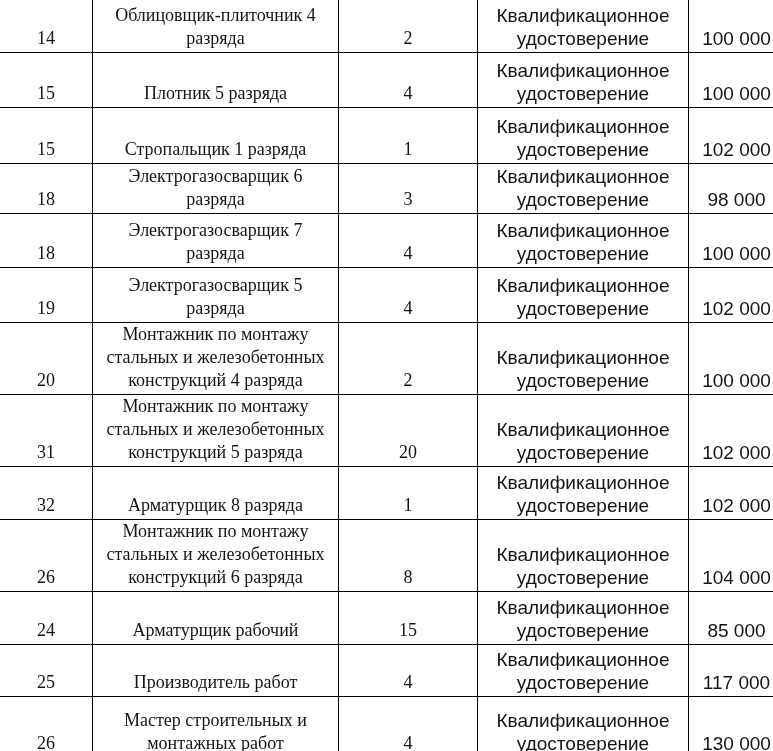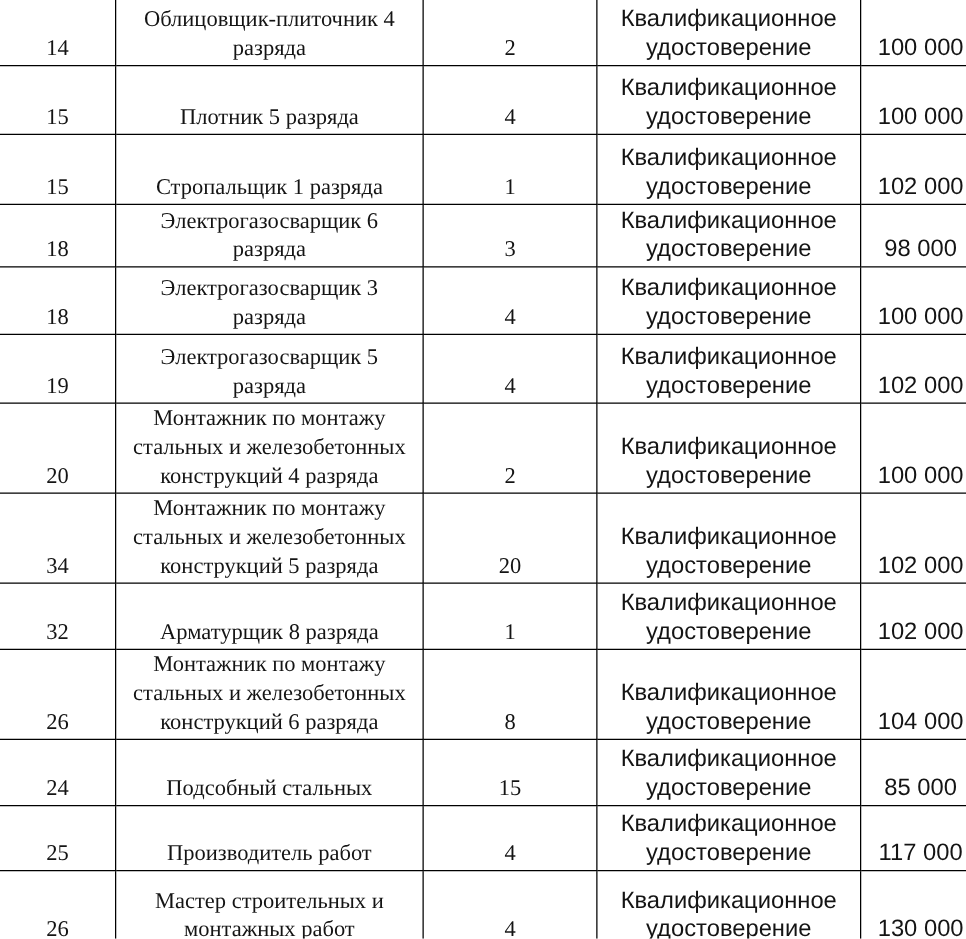--- a/index.html
+++ b/index.html
@@ -88,21 +88,21 @@
     <td class="col-num">18</td>
     <td class="col-prof">Электрогазосварщик 6
 разряда</td>
     <td class="col-qty">3</td>
     <td class="col-doc">Квалификационное
 удостоверение</td>
     <td class="col-sal">98 000</td>
   </tr>
         <tr style="height: 54px;">
     <td class="col-num">18</td>
-    <td class="col-prof">Электрогазосварщик 3
+    <td class="col-prof">Электрогазосварщик 7
 разряда</td>
     <td class="col-qty">4</td>
     <td class="col-doc">Квалификационное
 удостоверение</td>
     <td class="col-sal">100 000</td>
   </tr>
         <tr style="height: 55px;">
     <td class="col-num">19</td>
     <td class="col-prof">Электрогазосварщик 5
 разряда</td>
@@ -115,21 +115,21 @@
     <td class="col-num">20</td>
     <td class="col-prof">Монтажник по монтажу
 стальных и железобетонных
 конструкций 4 разряда</td>
     <td class="col-qty">2</td>
     <td class="col-doc">Квалификационное
 удостоверение</td>
     <td class="col-sal">100 000</td>
   </tr>
         <tr style="height: 72px;">
-    <td class="col-num">34</td>
+    <td class="col-num">31</td>
     <td class="col-prof">Монтажник по монтажу
 стальных и железобетонных
 конструкций 5 разряда</td>
     <td class="col-qty">20</td>
     <td class="col-doc">Квалификационное
 удостоверение</td>
     <td class="col-sal">102 000</td>
   </tr>
         <tr style="height: 53px;">
     <td class="col-num">32</td>
@@ -144,21 +144,21 @@
     <td class="col-prof">Монтажник по монтажу
 стальных и железобетонных
 конструкций 6 разряда</td>
     <td class="col-qty">8</td>
     <td class="col-doc">Квалификационное
 удостоверение</td>
     <td class="col-sal">104 000</td>
   </tr>
         <tr style="height: 53px;">
     <td class="col-num">24</td>
-    <td class="col-prof">Подсобный стальных</td>
+    <td class="col-prof">Арматурщик рабочий</td>
     <td class="col-qty">15</td>
     <td class="col-doc">Квалификационное
 удостоверение</td>
     <td class="col-sal">85 000</td>
   </tr>
         <tr style="height: 52px;">
     <td class="col-num">25</td>
     <td class="col-prof">Производитель работ</td>
     <td class="col-qty">4</td>
     <td class="col-doc">Квалификационное

